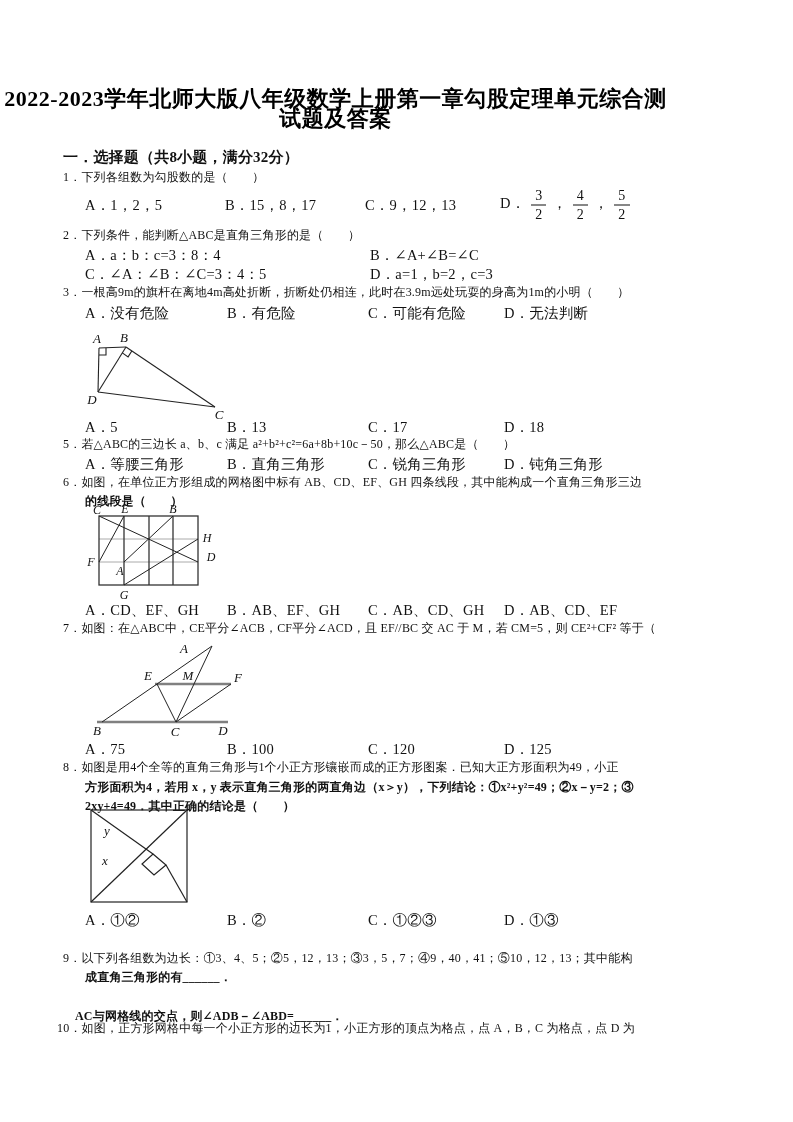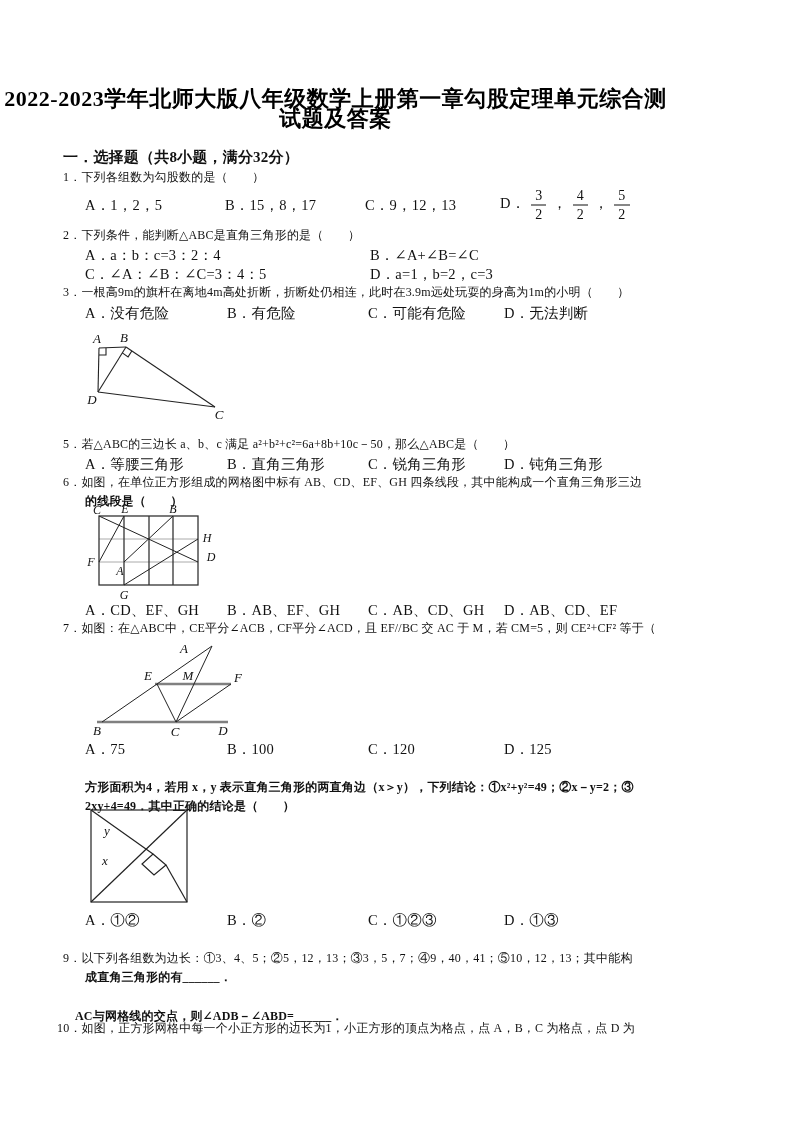--- a/index.html
+++ b/index.html
@@ -38,21 +38,21 @@
       <span class="frac"><span class="fn">3</span><span class="fd">2</span></span>
       <span>，</span>
       <span class="frac"><span class="fn">4</span><span class="fd">2</span></span>
       <span>，</span>
       <span class="frac"><span class="fn">5</span><span class="fd">2</span></span>
     </span>
   </div>
 
   <div class="line" style="top:227px">2．下列条件，能判断△ABC是直角三角形的是（　　）</div>
   <div class="row" style="top:246px">
-    <span class="opt" style="left:85px">A．a：b：c=3：2：4</span>
+    <span class="opt" style="left:85px">A．a：b：c=3：8：4</span>
     <span class="opt" style="left:370px">B．∠A+∠B=∠C</span>
   </div>
   <div class="row" style="top:265px">
     <span class="opt" style="left:85px">C．∠A：∠B：∠C=3：4：5</span>
     <span class="opt" style="left:370px">D．a=1，b=2，c=3</span>
   </div>
 
   <div class="line" style="top:284px">3．一根高9m的旗杆在离地4m高处折断，折断处仍相连，此时在3.9m远处玩耍的身高为1m的小明（　　）</div>
   <div class="row" style="top:304px">
     <span class="opt" style="left:85px">A．没有危险</span>
@@ -69,20 +69,26 @@
       <line x1="51" y1="16" x2="140" y2="76"></line>
       <line x1="23" y1="61" x2="140" y2="76"></line>
       <path d="M24,24 L31,24 L31,17"></path>
       <path d="M47.3,21.9 L53.1,25.9 L56.8,20"></path>
     </g>
     <text x="22" y="12" font-size="13" text-anchor="middle">A</text>
     <text x="49" y="11" font-size="13" text-anchor="middle">B</text>
     <text x="144" y="88" font-size="13" text-anchor="middle">C</text>
     <text x="17" y="73" font-size="13" text-anchor="middle">D</text>
   </svg>
+  <div class="row" style="top:418px">
+    <span class="opt" style="left:85px">A．5</span>
+    <span class="opt" style="left:227px">B．13</span>
+    <span class="opt" style="left:368px">C．17</span>
+    <span class="opt" style="left:504px">D．18</span>
+  </div>
 
   <div class="line" style="top:436px">5．若△ABC的三边长 a、b、c 满足 a²+b²+c²=6a+8b+10c－50，那么△ABC是（　　）</div>
   <div class="row" style="top:455px">
     <span class="opt" style="left:85px">A．等腰三角形</span>
     <span class="opt" style="left:227px">B．直角三角形</span>
     <span class="opt" style="left:368px">C．锐角三角形</span>
     <span class="opt" style="left:504px">D．钝角三角形</span>
   </div>
 
   <div class="line" style="top:474px">6．如图，在单位正方形组成的网格图中标有 AB、CD、EF、GH 四条线段，其中能构成一个直角三角形三边</div>
@@ -140,20 +146,21 @@
     <text x="90" y="96" font-size="13" text-anchor="middle">C</text>
     <text x="138" y="95" font-size="13" text-anchor="middle">D</text>
   </svg>
   <div class="row" style="top:740px">
     <span class="opt" style="left:85px">A．75</span>
     <span class="opt" style="left:227px">B．100</span>
     <span class="opt" style="left:368px">C．120</span>
     <span class="opt" style="left:504px">D．125</span>
   </div>
 
+  <div class="line" style="top:759px">8．如图是用4个全等的直角三角形与1个小正方形镶嵌而成的正方形图案．已知大正方形面积为49，小正</div>
   <div class="line indent" style="top:779px">方形面积为4，若用 x，y 表示直角三角形的两直角边（x＞y），下列结论：①x²+y²=49；②x－y=2；③</div>
   <div class="line indent" style="top:798px">2xy+4=49．其中正确的结论是（　　）</div>
   <svg style="left:85px;top:807px" width="110" height="100" viewBox="0 0 110 100">
     <g stroke="#222" stroke-width="1.2" fill="none">
       <rect x="6" y="3" width="96" height="92"></rect>
       <line x1="6" y1="95" x2="102" y2="3"></line>
       <line x1="6" y1="3" x2="68" y2="47"></line>
       <path d="M68,47 L81,58 L69,68 L57,57 Z"></path>
       <line x1="81" y1="58" x2="102" y2="95"></line>
     </g>

